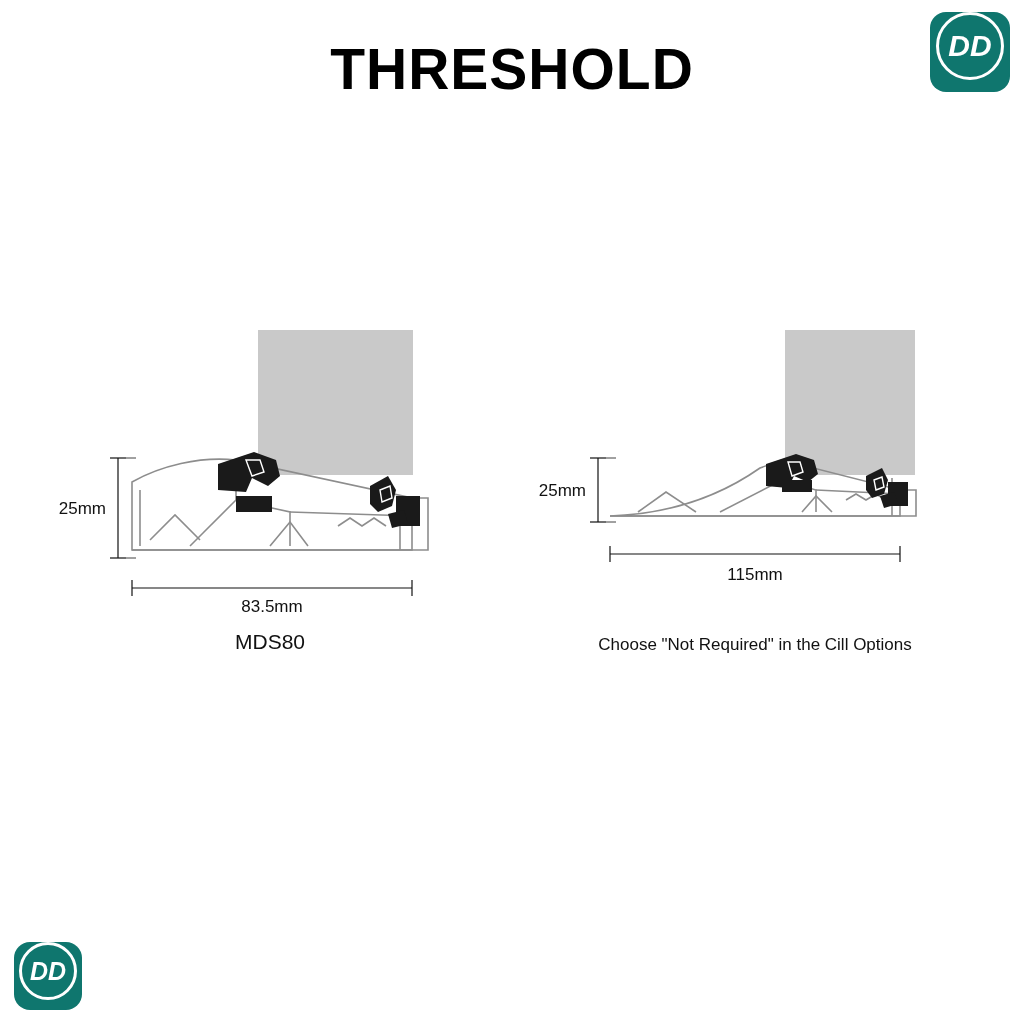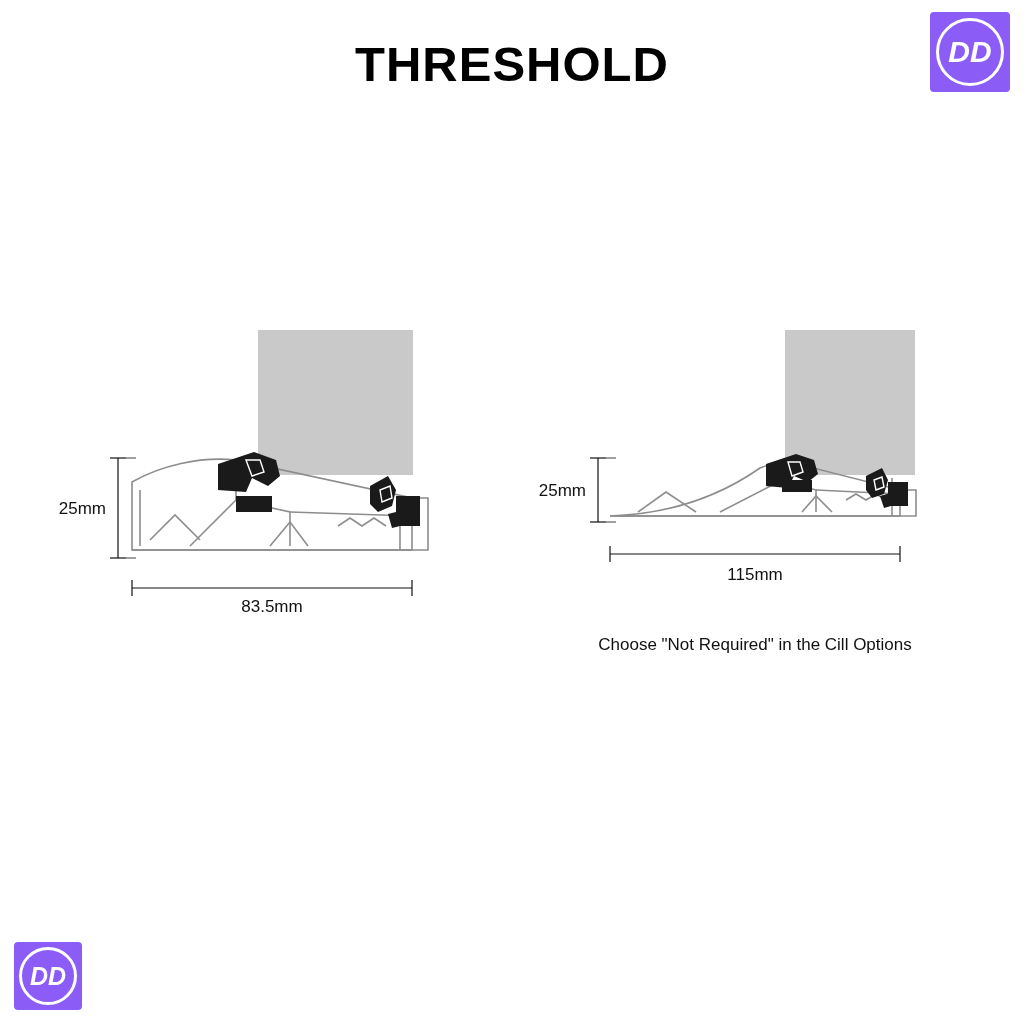--- a/index.html
+++ b/index.html
@@ -16,33 +16,32 @@
     overflow: hidden;
   }
 
   
   .page-title {
     position: absolute;
     top: 36px;
     left: 0;
     width: 1024px;
     text-align: center;
-    font-size: 49px;
+    font-size: 57px;
     font-weight: bold;
     letter-spacing: 1px;
     color: #000000;
   }
 
   
   .logo {
     position: absolute;
-    background: #8b5cf6;
-    border-radius: 4px;
+    background: #0f766e;
+    border-radius: 16px;
     display: flex;
-    align-items: center;
     justify-content: center;
   }
   .logo-top {
     top: 12px;
     right: 14px;
     width: 80px;
     height: 80px;
   }
   .logo-bottom {
     left: 14px;
@@ -152,20 +151,21 @@
     </g>
     <text class="dim-text" x="66" y="214" text-anchor="end">25mm</text>
 
     <g stroke="#111111" stroke-width="1.2">
       <line x1="92" y1="288" x2="372" y2="288"></line>
       <line x1="92" y1="280" x2="92" y2="296"></line>
       <line x1="372" y1="280" x2="372" y2="296"></line>
     </g>
     <text class="dim-text" x="232" y="312" text-anchor="middle">83.5mm</text>
   </svg>
+  <div class="caption">MDS80</div>
 </div>
 
 <div class="diagram" id="diagram-mds25">
   <svg width="470" height="320" viewBox="0 0 470 320">
 
     <rect x="265" y="30" width="130" height="145" fill="#c9c9c9"></rect>
 
     <g fill="none" stroke="#8d8d8d" stroke-width="1.6">
       <path d="M90 216 C 150 214, 200 196, 240 168 L 262 160 L 380 190 L 380 216 Z"></path>
       <path d="M90 216 L380 216"></path>

